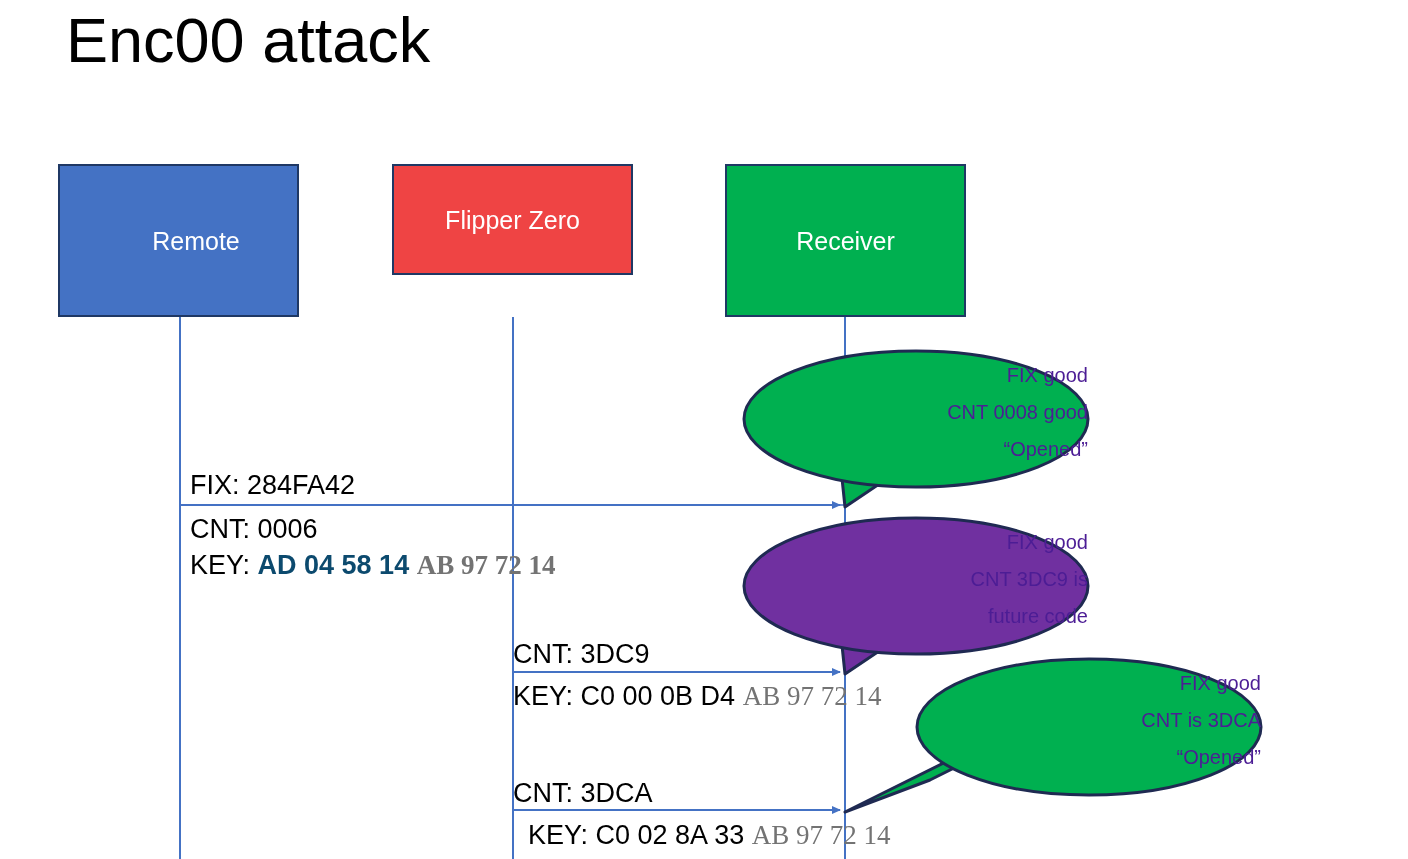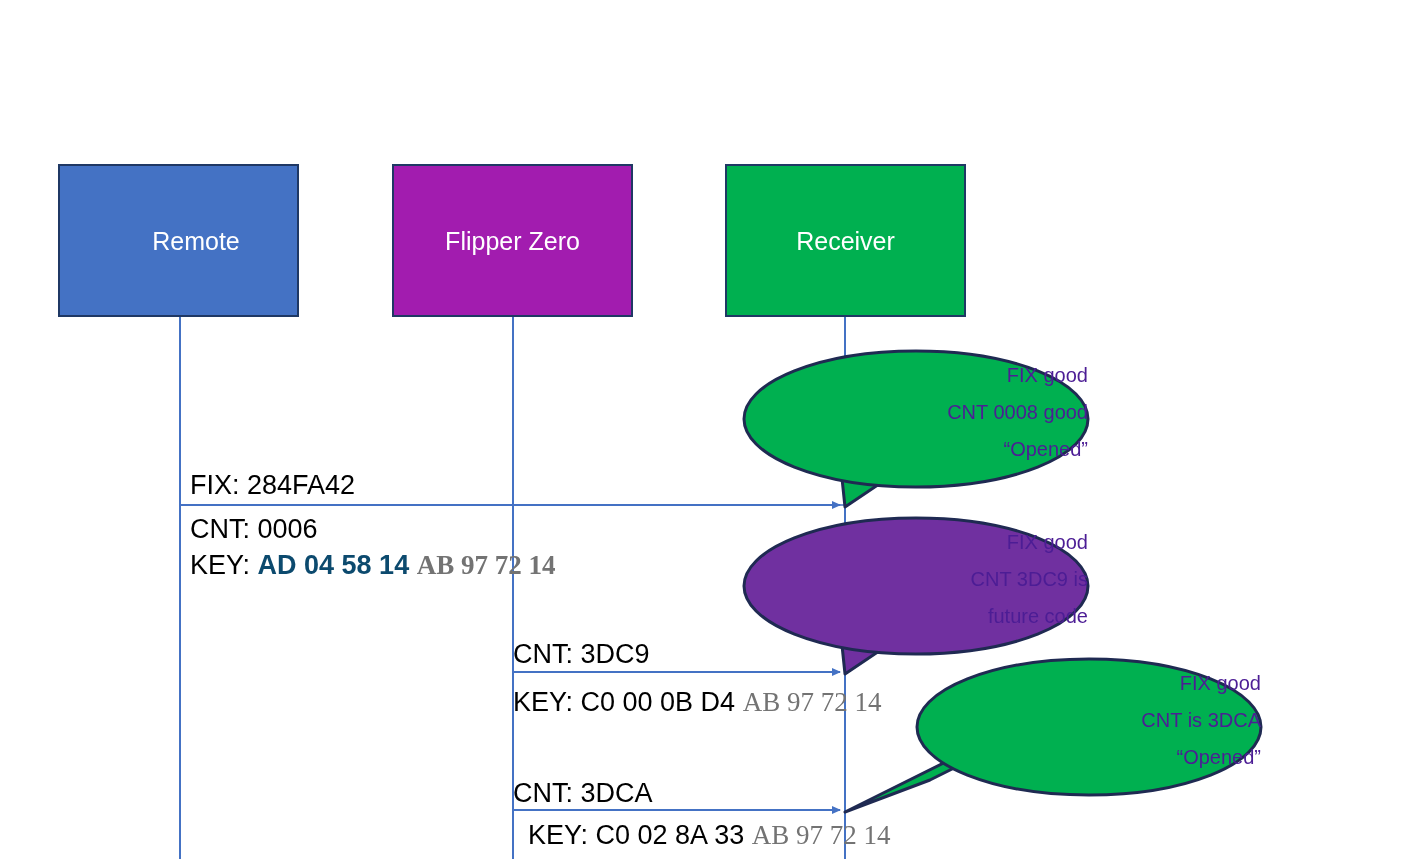--- a/index.html
+++ b/index.html
@@ -100,44 +100,45 @@
       <path d="M 872,622 L 900,637 L 845,674 L 838,607 Z" fill="#7030A0" stroke="#1F2A52" stroke-width="3" stroke-linejoin="round"></path>
       <ellipse cx="916" cy="586" rx="172" ry="68" fill="#7030A0" stroke="#1F2A52" stroke-width="3"></ellipse>
     </g>
 
     <g>
       <path d="M 986,752 L 1010,730 L 845,812 L 930,780 Z" fill="#00B050" stroke="#1F2A52" stroke-width="3" stroke-linejoin="round"></path>
       <ellipse cx="1089" cy="727" rx="172" ry="68" fill="#00B050" stroke="#1F2A52" stroke-width="3"></ellipse>
     </g>
   </svg>
 
+  <div class="slide-title">Enc00 attack</div>
 
   <div class="actor-box" style="left:58px; top:164px; width:241px; height:153px; background:#4472C4;padding-left:35px;">
     <span class="actor-label">Remote</span>
   </div>
 
-  <div class="actor-box" style="left:392px; top:164px; width:241px; height:153px; background:#a21caf;">
+  <div class="actor-box" style="left:392px; top:164px; width:241px; height:111px; background:#ef4444;">
     <span class="actor-label">Flipper Zero</span>
   </div>
 
   <div class="actor-box" style="left:725px; top:164px; width:241px; height:153px; background:#00B050;text-align:center;">
     <span class="actor-label">Receiver</span>
   </div>
 
   <div class="msg-label" style="left:190px; top:468px;">FIX: 284FA42</div>
 
   <div class="msg-label" style="left:190px; top:512px;">CNT: 0006</div>
 
   <div class="msg-label" style="left:190px; top:548px;">
     <span>KEY: </span><span class="key-red key-bold">AD 04 58 14 </span><span class="key-green key-bold">AB 97 72 14</span>
   </div>
 
   <div class="msg-label" style="left:513px; top:637px;">CNT: 3DC9</div>
 
-  <div class="msg-label" style="left:513px; top:679px;margin-top:6px;">
+  <div class="msg-label" style="left:513px; top:679px;">
     <span>KEY: C0 00 0B D4 </span><span class="key-green">AB 97 72 14</span>
   </div>
 
   <div class="msg-label" style="left:513px; top:776px;">CNT: 3DCA</div>
 
   <div class="msg-label" style="left:528px; top:818px;text-align:center;">
     <span>KEY: C0 02 8A 33 </span><span class="key-green">AB 97 72 14</span>
   </div>
 
   <div class="callout-text" style="left:744px; top:357px; width:344px;">

